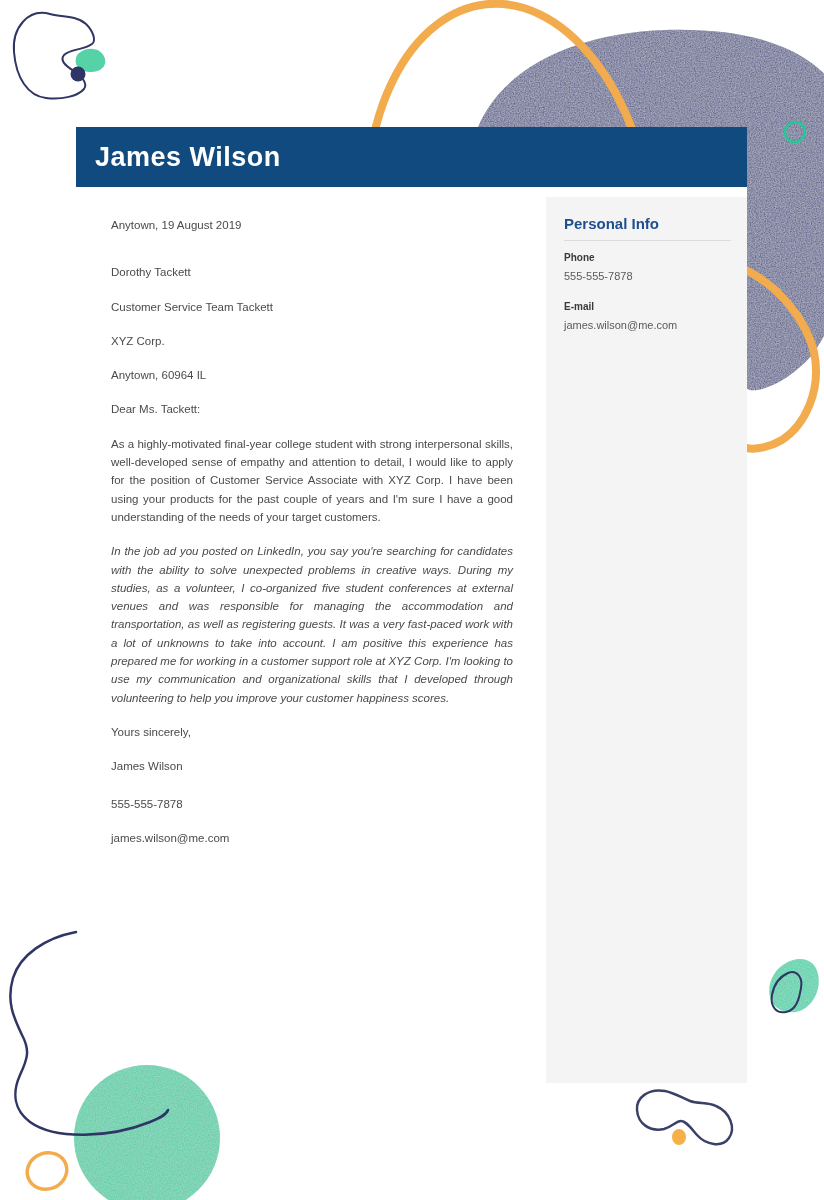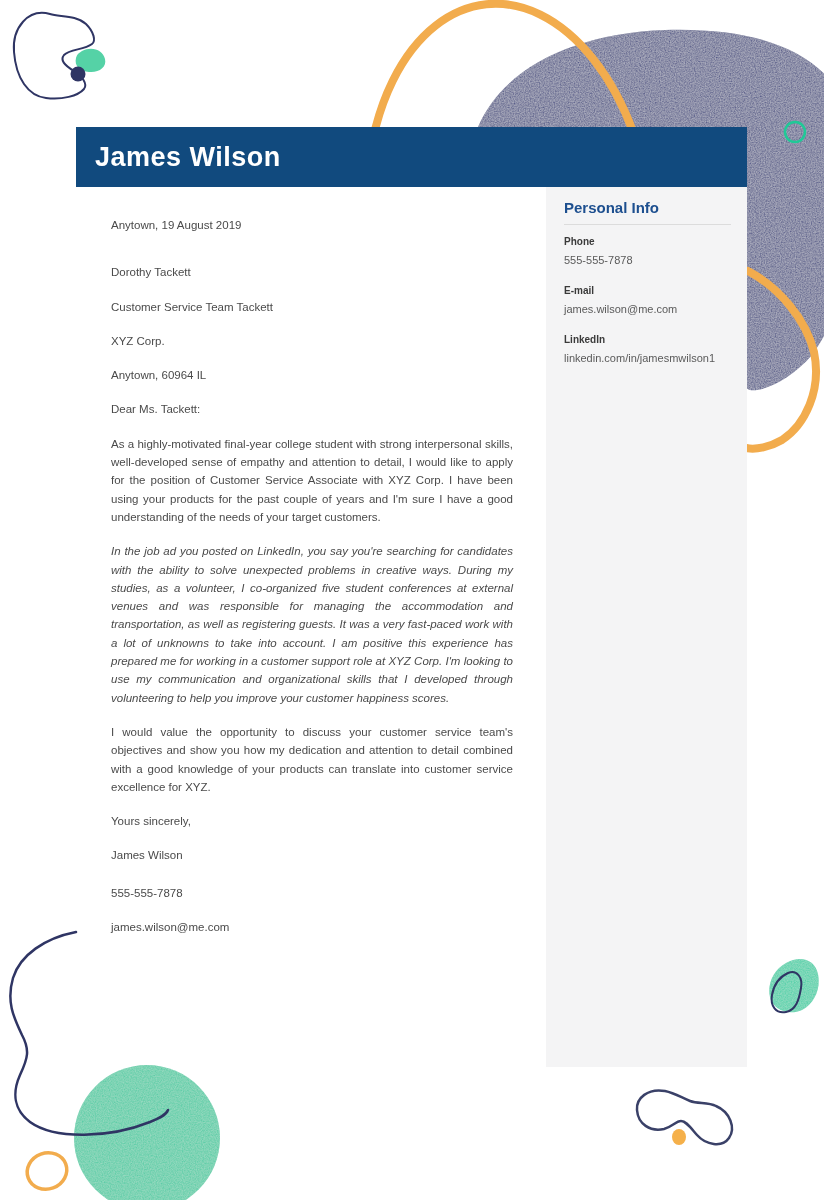--- a/index.html
+++ b/index.html
@@ -14,21 +14,21 @@
     position:absolute; left:76px; top:127px; width:671px; height:60px;
     background:#114A7E; z-index:2; display:flex; align-items:center;
   }
   .name-band h1 {
     margin:0 0 0 19px; color:#ffffff; font-size:27px; font-weight:bold;
     letter-spacing:0.5px; line-height:1;
   }
 
   
   .sidebar {
-    position:absolute; left:546px; top:181px; width:201px; height:886px;
+    position:absolute; left:546px; top:197px; width:201px; height:886px;
     background:#F4F4F5; z-index:1; box-sizing:border-box; padding:17px 16px 0 18px;
   }
   .sb-title { color:#1D4F8F; font-size:15px; font-weight:bold; margin:0; line-height:20px; }
   .sb-divider { border:none; border-top:1px solid #DCDCDC; margin:6px 0 8px 0; }
   .sb-field { margin-bottom:13px; }
   .sb-label { font-size:10px; font-weight:bold; color:#3A3A3A; line-height:18px; }
   .sb-value { font-size:11px; color:#5A5A5A; line-height:18px; }
 
   
   .letter {
@@ -119,41 +119,36 @@
     <h2 class="sb-title">Personal Info</h2>
     <hr class="sb-divider">
     <div class="sb-field">
       <div class="sb-label">Phone</div>
       <div class="sb-value">555-555-7878</div>
     </div>
     <div class="sb-field">
       <div class="sb-label">E-mail</div>
       <div class="sb-value">james.wilson@me.com</div>
     </div>
-    <div class="sb-field">
-      <div class="sb-label">LinkedIn</div>
-      <div class="sb-value">linkedin.com/in/jamesmwilson1</div>
-    </div>
   </aside>
 
   <main class="letter">
     <p class="date">Anytown, 19 August 2019</p>
 
     <div class="recipient">
       <p>Dorothy Tackett</p>
       <p>Customer Service Team Tackett</p>
       <p>XYZ Corp.</p>
       <p>Anytown, 60964 IL</p>
     </div>
 
     <p class="salutation">Dear Ms. Tackett:</p>
 
     <p class="para-1 justify">As a highly-motivated final-year college student with strong interpersonal skills, well-developed sense of empathy and attention to detail, I would like to apply for the position of Customer Service Associate with XYZ Corp. I have been using your products for the past couple of years and I'm sure I have a good understanding of the needs of your target customers.</p>
     <p class="para-2 justify">In the job ad you posted on LinkedIn, you say you're searching for candidates with the ability to solve unexpected problems in creative ways. During my studies, as a volunteer, I co-organized five student conferences at external venues and was responsible for managing the accommodation and transportation, as well as registering guests. It was a very fast-paced work with a lot of unknowns to take into account. I am positive this experience has prepared me for working in a customer support role at XYZ Corp. I'm looking to use my communication and organizational skills that I developed through volunteering to help you improve your customer happiness scores.</p>
-    <p class="para-3 justify">I would value the opportunity to discuss your customer service team's objectives and show you how my dedication and attention to detail combined with a good knowledge of your products can translate into customer service excellence for XYZ.</p>
 
     <p class="closing">Yours sincerely,</p>
     <p class="sig-name">James Wilson</p>
 
     <div class="contact">
       <p>555-555-7878</p>
       <p>james.wilson@me.com</p>
     </div>
   </main>
 

